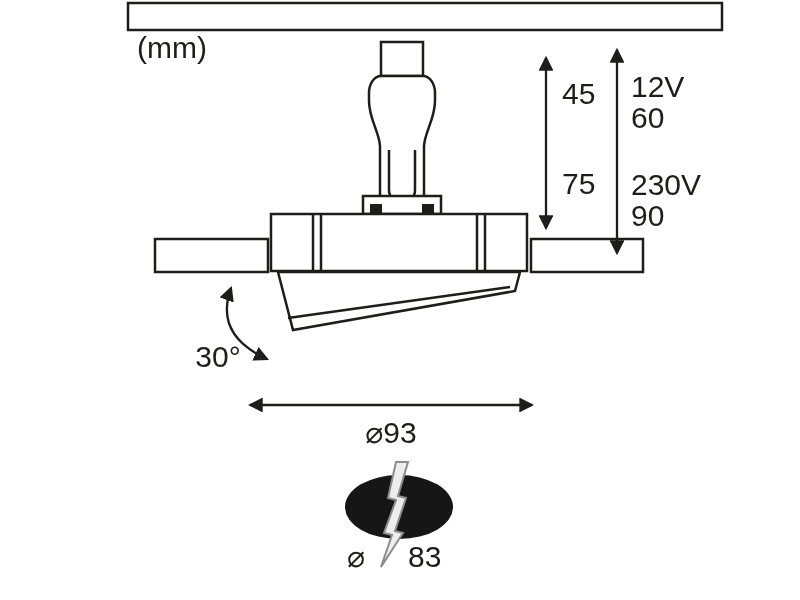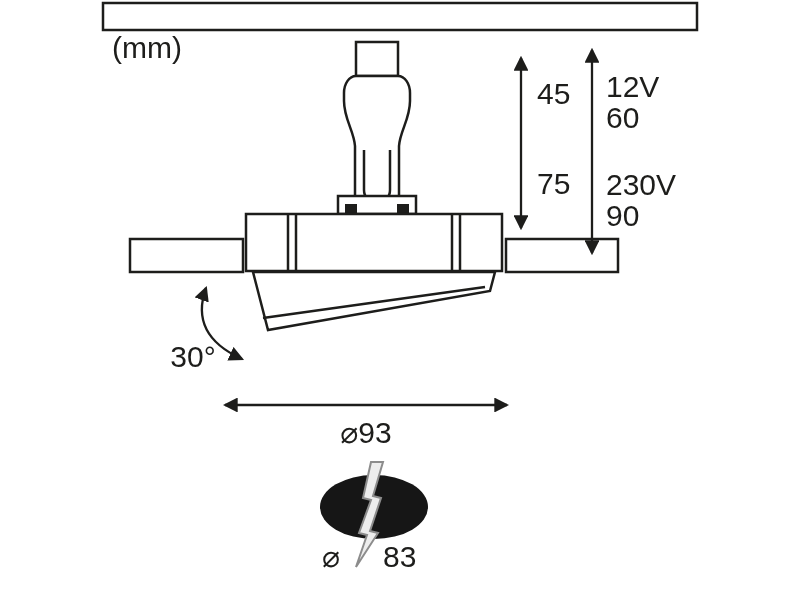--- a/index.html
+++ b/index.html
@@ -8,20 +8,21 @@
     background: #ffffff;
     width: 800px;
     height: 600px;
     overflow: hidden;
   }
   .stage {
     position: relative;
     width: 668px;
     height: 600px;
     background: #ffffff;
+    margin-left: 25px;
   }
   svg text {
     font-family: "Liberation Sans", sans-serif;
     font-size: 30px;
     fill: #1d1d1b;
   }
   .shape { fill: #ffffff; stroke: #1d1d1b; stroke-width: 2.5; }
   .solid { fill: #1d1d1b; stroke: none; }
   .ln    { stroke: #1d1d1b; stroke-width: 2.5; fill: none; }
   .dim   { stroke: #1d1d1b; stroke-width: 2.3; fill: none; }

